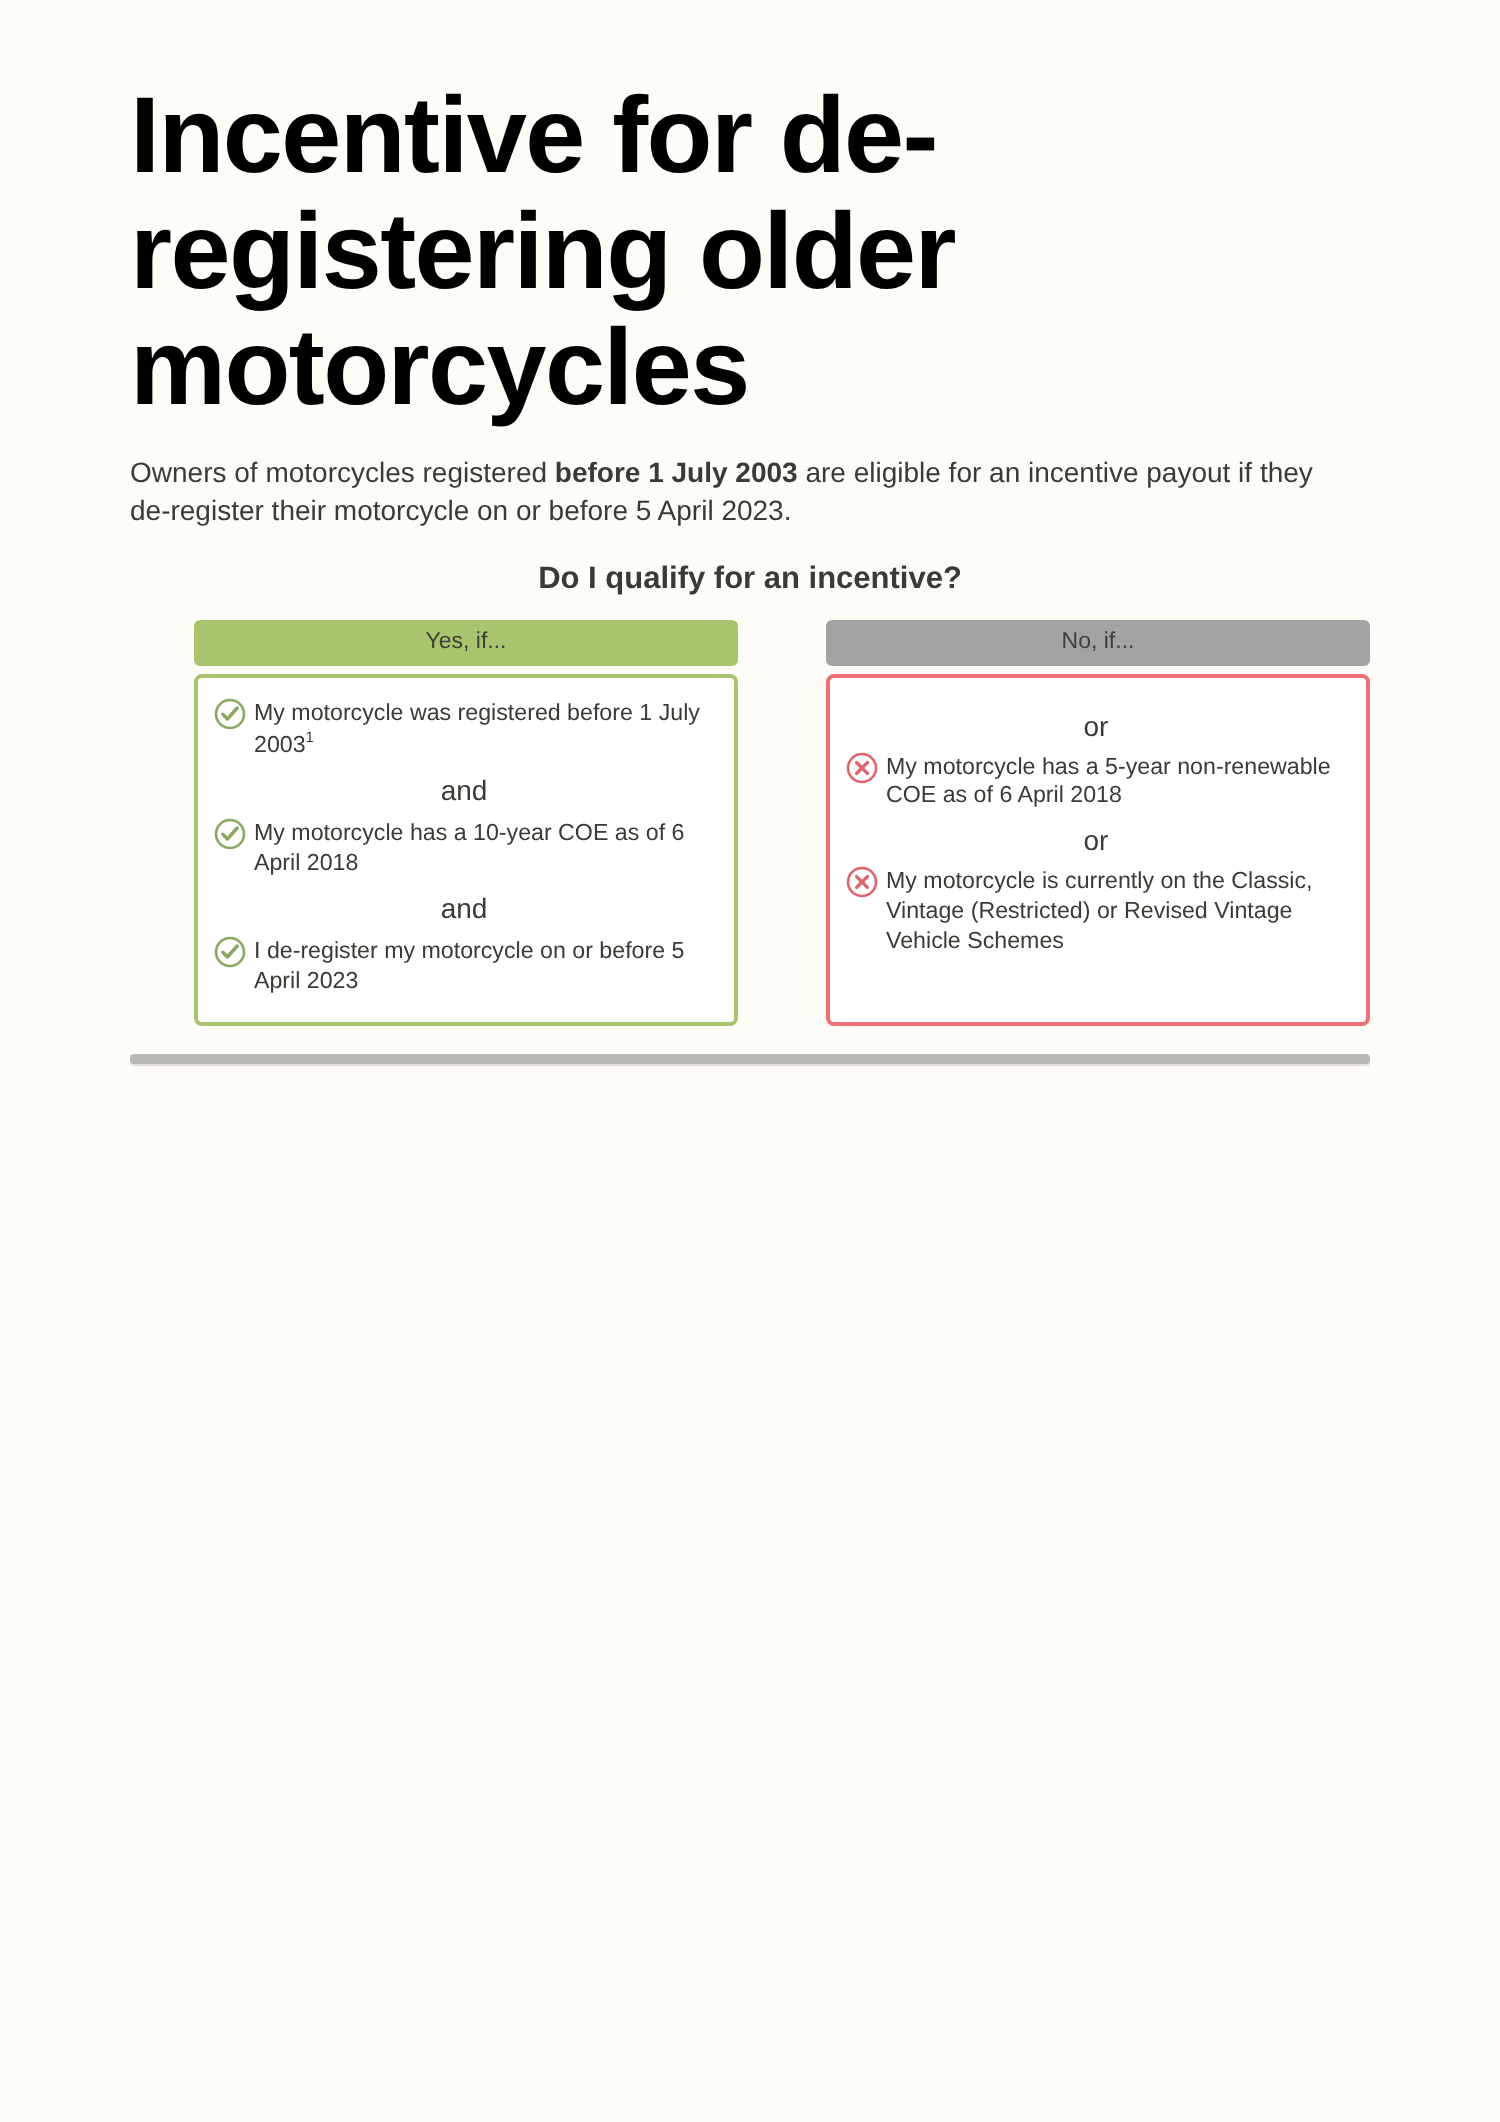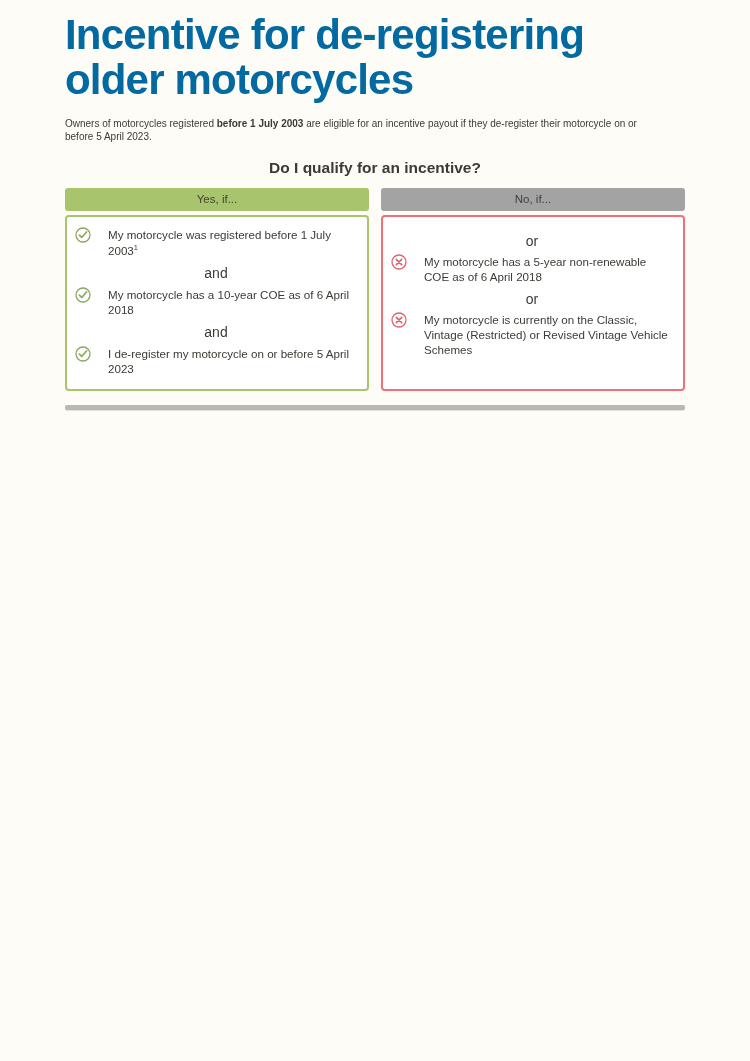--- a/index.html
+++ b/index.html
@@ -8,52 +8,52 @@
     font-family: "Liberation Sans", sans-serif;
     background: #fdfcf7;
     color: #3a3a35;
     position: relative;
     overflow: hidden;
   }
   .page { position: relative; width: 750px; height: 1061px; padding: 0 65px; }
 
   
   .title {
-    font-size: 42px; font-weight: bold; line-height: 1.07;
-    letter-spacing: -0.8px; color: #0369a1;
-    padding-top: 13px;
+    font-size: 54px; font-weight: bold; line-height: 1.07;
+    letter-spacing: -0.8px; color: #000000;
+    padding-top: 40px;
   }
   .intro {
-    font-size: 10px; line-height: 1.33; color: #3b3b35;
+    font-size: 14px; line-height: 1.33; color: #3b3b35;
     margin-top: 14px; max-width: 600px;
   }
   .intro b { font-weight: bold; }
 
   
   .sec-head {
     text-align: center; font-weight: bold; font-size: 15.5px;
     color: #3b3b35; margin-top: 16px;
   }
 
   
   .qualify { display: flex; gap: 12px; margin-top: 11px; }
-  .qcol { flex: 1; display: flex; flex-direction: column; }
+  .qcol { flex: 1; display: flex; flex-direction: column; margin-left: 32px; }
   .qhead {
     text-align: center; font-size: 11.5px; color: #413f39;
     padding: 5px 0 6px; border-radius: 3px;
   }
   .qhead.yes { background: #a8c46c; }
   .qhead.no  { background: #a3a3a3; }
   .qbody {
     margin-top: 4px; background: #ffffff; border-radius: 4px;
     padding: 10px 10px 12px 8px; flex: 1;
   }
   .qbody.yes { border: 2.5px solid #a8c46c; }
   .qbody.no  { border: 2.5px solid #ef7076; }
-  .qitem { display: flex; align-items: flex-start; gap: 17px; }
+  .qitem { display: flex; align-items: flex-start; gap: 4px; }
   .qitem .txt { font-size: 11.6px; line-height: 1.29; color: #3b3b35; padding-top: 1px; }
   .qitem .txt sup { font-size: 7.5px; vertical-align: super; }
   .conj { text-align: center; font-size: 14px; color: #3b3b35; margin: 6px 0 6px; }
   .qcol.no .conj { margin: 6px 0 5px; }
 
   .mark { width: 16px; height: 16px; flex: 0 0 16px; }
 
   
   .divider {
     height: 5px; background: #b9b9b4; border-radius: 2px;

